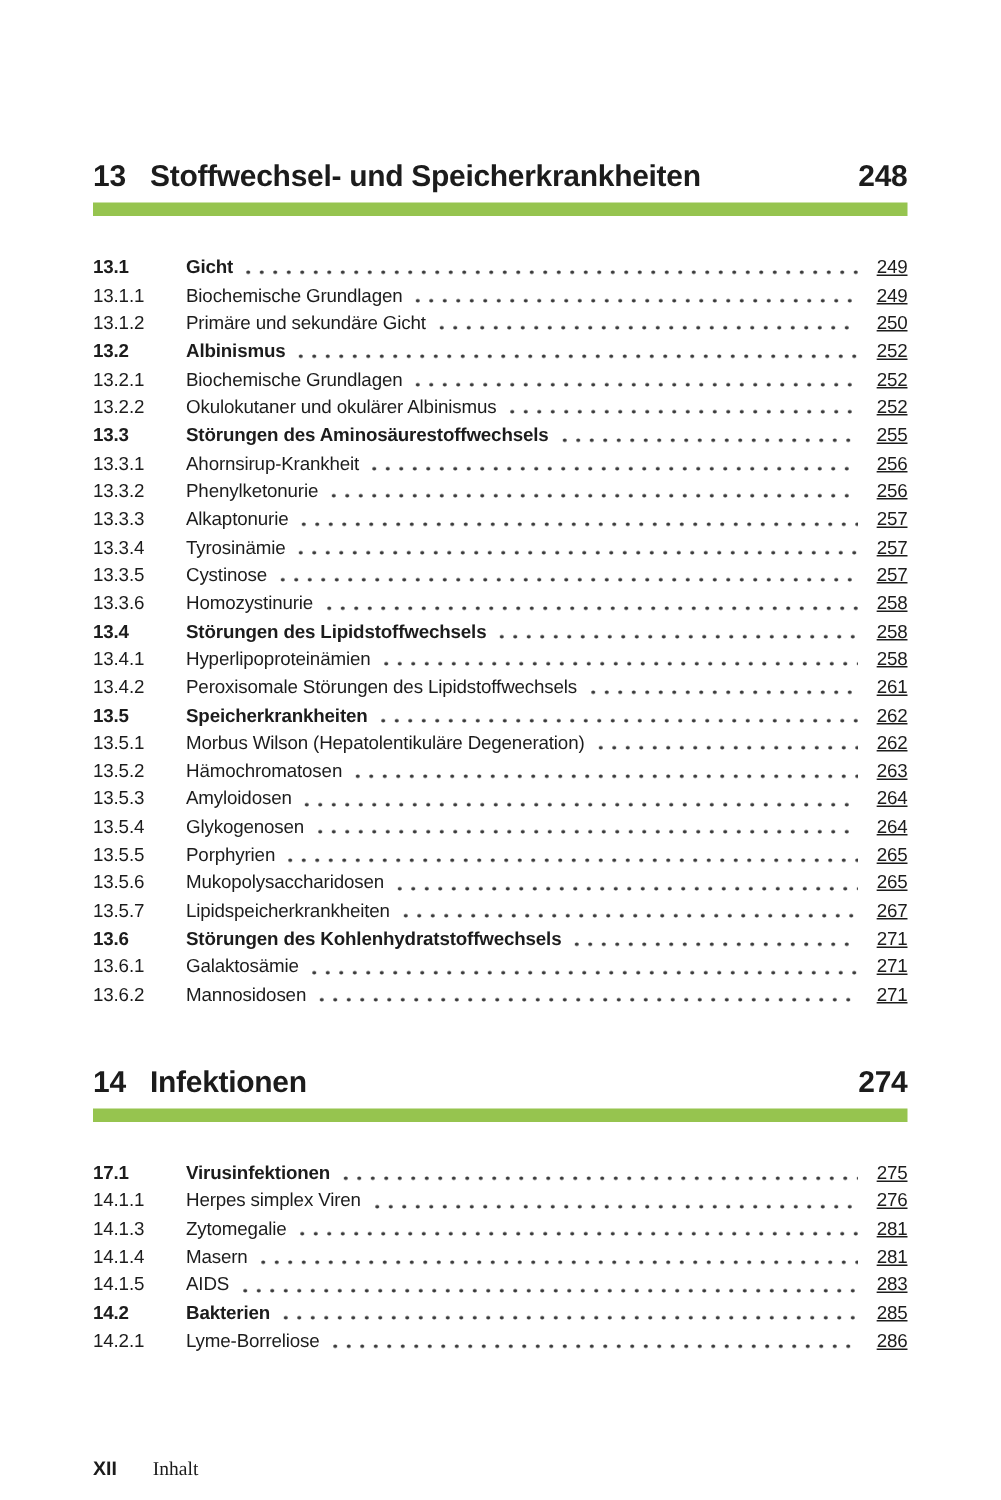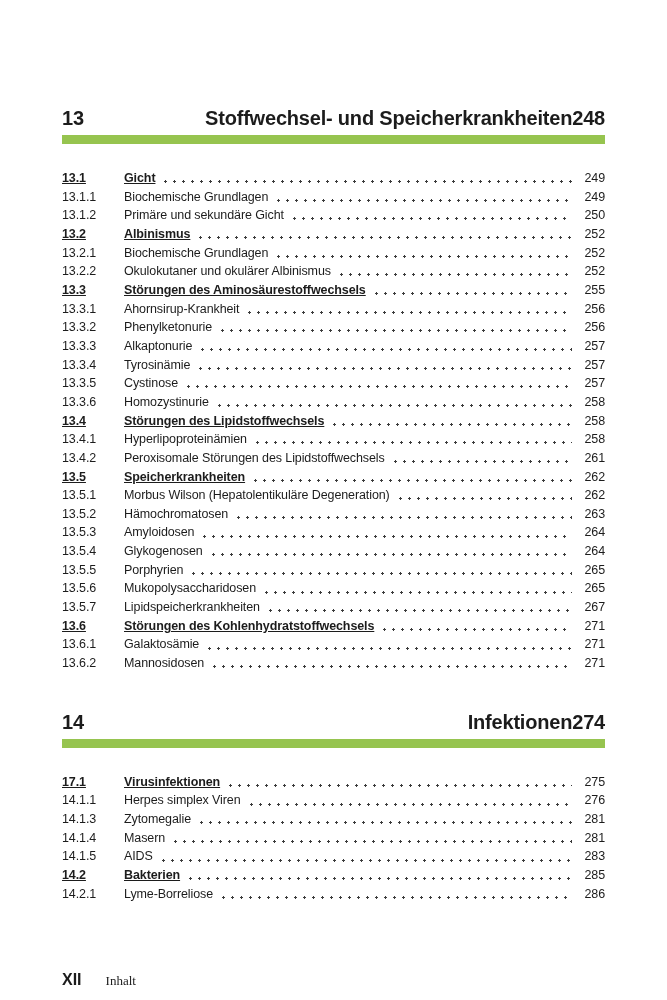--- a/index.html
+++ b/index.html
@@ -23,62 +23,62 @@
   .chapter + .chapter { margin-top: 37px; }
   .chapter-heading {
     display: flex;
     align-items: baseline;
     font-weight: bold;
     font-size: 20px;
     line-height: 24px;
     letter-spacing: -0.2px;
   }
   .ch-num { width: 38px; flex: 0 0 auto; }
-  .ch-title { flex: 1 1 auto; text-align: right; }
+  .ch-title { flex: 1 1 auto; }
   .ch-page { flex: 0 0 auto; text-align: right; }
   .green-bar {
     margin-top: 5px;
     height: 9px;
     width: 100%;
     background: var(--accent, #96C44F);
   }
   
   .entries { margin-top: 25px; }
   .entry {
     display: flex;
     align-items: baseline;
     font-size: 12.5px;
     line-height: 18.65px;
     letter-spacing: -0.1px;
   }
   .entry.bold .e-num,
-  .entry.bold .e-label { font-weight: bold; text-decoration: underline; }
+  .entry.bold .e-label { font-weight: bold; }
   .e-num { flex: 0 0 auto; width: 62px; }
   .e-label { flex: 0 0 auto; white-space: nowrap; }
   .leader {
     flex: 1 1 auto;
     align-self: stretch;
     margin-left: 5px;
     margin-right: 5px;
     background-image: radial-gradient(circle, #3a3a3a 1.05px, rgba(0,0,0,0) 1.35px);
     background-size: 9px 3px;
     background-repeat: repeat-x;
     background-position: 1px calc(100% - 4.5px);
   }
-  .e-page { flex: 0 0 auto; min-width: 28px; text-align: right; }
+  .e-page { flex: 0 0 auto; min-width: 28px; text-align: right; text-decoration: underline; }
   
   .footer {
     position: absolute;
     left: 62px;
     top: 941px;
     display: flex;
     align-items: baseline;
     gap: 24px;
   }
-  .folio { font-weight: bold; font-size: 16px; }
+  .folio { font-weight: bold; font-size: 13px; }
   .running-title { font-size: 13px; font-family: Liberation Serif, serif; }
 </style>
 </head>
 <body>
 
 <div class="page">
   <div id="chapters">
   <section class="chapter">
     <div class="chapter-heading">
       <span class="ch-num">13</span>

